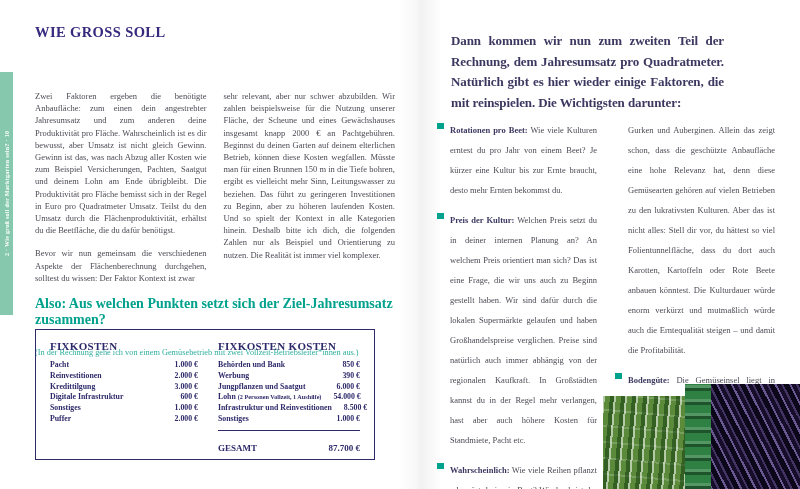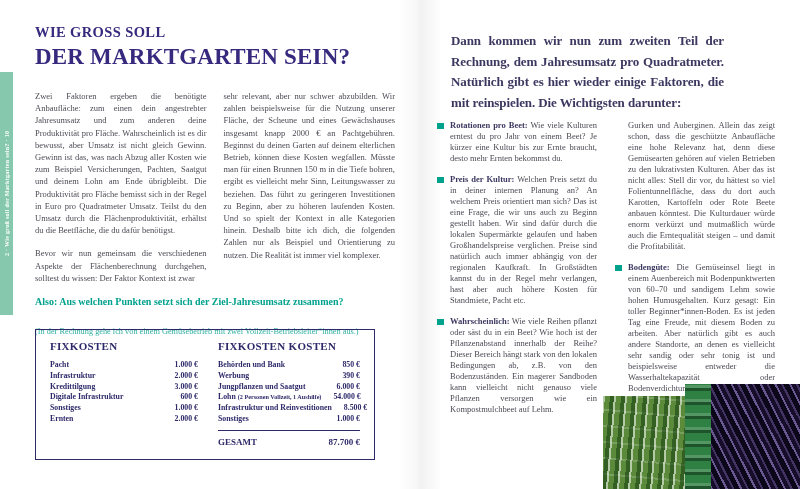--- a/index.html
+++ b/index.html
@@ -15,40 +15,40 @@
 
   
   .title{position:absolute;left:35px;top:24px;color:var(--title_purple,#37297e);}
   .title .t1{font-size:14.5px;font-weight:800;letter-spacing:.4px;}
   .title .t2{font-size:23px;font-weight:800;letter-spacing:.2px;margin-top:3px;}
   .body-cols{position:absolute;left:35px;top:90px;width:360px;display:flex;gap:17px;}
   .body-cols .col{flex:1;min-width:0;}
   .body-cols p{margin:0 0 11px;font-size:8.5px;line-height:12.2px;text-align:justify;color:var(--body_text,#4b4b55);}
 
   .question{position:absolute;left:35px;top:296px;width:380px;}
-  .question .q1{font-size:10px;font-weight:bold;color:var(--teal_accent,#00a18d);}
+  .question .q1{font-size:14px;font-weight:bold;color:var(--teal_accent,#00a18d);}
   .question .q2{font-size:8.3px;color:var(--teal_light,#2fae9e);margin-top:20px;}
 
   .costs-box{position:absolute;left:35px;top:329px;width:340px;height:131px;box-sizing:border-box;
              border:1.5px solid var(--navy,#2e2a6a);padding:8px 14px 0 14px;display:flex;gap:20px;}
   .costs-col{flex:1;min-width:0;}
   .costs-col.fix{flex:0 0 148px;}
   .costs-header{font-size:11px;font-weight:800;color:var(--navy,#2e2a6a);letter-spacing:.3px;margin:2px 0 8px;}
   .cost-row{display:flex;justify-content:space-between;font-size:7.8px;font-weight:bold;
             color:var(--navy,#2e2a6a);line-height:10.8px;white-space:nowrap;gap:12px;}
   .cost-row small{font-size:6.2px;font-weight:bold;}
   .total-row{display:flex;justify-content:space-between;border-top:1.5px solid var(--navy,#2e2a6a);
-             margin-top:5px;padding-top:6px;font-size:9px;font-weight:800;color:var(--navy,#2e2a6a);}
+             margin-top:5px;padding-top:12px;font-size:9px;font-weight:800;color:var(--navy,#2e2a6a);}
 
   
   .intro{position:absolute;left:451px;top:31px;width:273px;font-size:13px;font-weight:bold;
          color:var(--intro_dark,#3c3860);line-height:20.6px;text-align:justify;letter-spacing:-0.1px;}
   .rcols{position:absolute;left:437px;top:120px;width:338px;display:flex;gap:18px;}
   .rcol{flex:1;min-width:0;}
-  .bullet-item{position:relative;padding-left:13px;margin:0 0 10px;font-size:8.5px;line-height:11px;
+  .bullet-item{position:relative;padding-left:13px;margin:0 0 10px;font-size:8.5px;line-height:20px;
                text-align:justify;color:var(--body_text,#4b4b55);}
   .bullet-item b{color:var(--intro_dark,#3c3860);}
   .sq{position:absolute;left:0;top:2.5px;width:6.5px;height:6.5px;background:var(--teal_accent,#00a18d);}
 
   
   .photo{position:absolute;left:603px;top:384px;width:197px;height:105px;display:flex;align-items:flex-end;overflow:hidden;}
   .photo .leeks{width:82px;height:93px;background-color:#5a8a3a;
      background-image:repeating-linear-gradient(95deg,rgba(255,255,255,.55) 0 2px,rgba(0,0,0,0) 2px 7px,rgba(20,60,15,.55) 7px 11px),
                       repeating-linear-gradient(5deg,rgba(0,0,0,0) 0 14px,rgba(255,255,255,.18) 14px 16px);}
   .photo .crate{width:26px;height:105px;background-color:#2e8043;
@@ -62,21 +62,20 @@
 
 <div class="spread">
   <div class="gutter"></div>
 
   <div class="side-tab">
     <span>2 · Wie groß soll der Marktgarten sein? · 10</span>
   </div>
 
   <div class="title">
     <div class="t1">WIE GROSS SOLL</div>
-    <div class="t2">DER MARKTGARTEN SEIN?</div>
   </div>
 
   <div class="body-cols">
     <div class="col">
       <p>Zwei Faktoren ergeben die benötigte Anbaufläche: zum einen dein angestrebter Jahresumsatz und zum anderen deine Produktivität pro Fläche. Wahrscheinlich ist es dir bewusst, aber Umsatz ist nicht gleich Gewinn. Gewinn ist das, was nach Abzug aller Kosten wie zum Beispiel Versicherungen, Pachten, Saatgut und deinem Lohn am Ende übrigbleibt. Die Produktivität pro Fläche bemisst sich in der Regel in Euro pro Quadratmeter Umsatz. Teilst du den Umsatz durch die Flächenproduktivität, erhältst du die Beetfläche, die du dafür benötigst.</p>
       <p>Bevor wir nun gemeinsam die verschiedenen Aspekte der Flächenberechnung durchgehen, solltest du wissen: Der Faktor Kontext ist zwar</p>
     </div>
     <div class="col">
       <p>sehr relevant, aber nur schwer abzubilden. Wir zahlen beispielsweise für die Nutzung unserer Fläche, der Scheune und eines Gewächshauses insgesamt knapp 2000 € an Pachtgebühren. Beginnst du deinen Garten auf deinem elterlichen Betrieb, können diese Kosten wegfallen. Müsste man für einen Brunnen 150 m in die Tiefe bohren, ergibt es vielleicht mehr Sinn, Leitungswasser zu beziehen. Das führt zu geringeren Investitionen zu Beginn, aber zu höheren laufenden Kosten. Und so spielt der Kontext in alle Kategorien hinein. Deshalb bitte ich dich, die folgenden Zahlen nur als Beispiel und Orientierung zu nutzen. Die Realität ist immer viel komplexer.</p>
     </div>
@@ -88,37 +87,37 @@
   </div>
 
   <div class="costs-box">
     <div class="costs-col fix">
       <div class="costs-header">FIXKOSTEN</div>
       <div class="cost-row">
           <span>Pacht</span>
           <span>1.000 €</span>
         </div>
       <div class="cost-row">
-          <span>Infrastruktur</span>
+          <span>Reinvestitionen</span>
           <span>2.000 €</span>
         </div>
       <div class="cost-row">
           <span>Kredittilgung</span>
           <span>3.000 €</span>
         </div>
       <div class="cost-row">
           <span>Digitale Infrastruktur</span>
           <span>600 €</span>
         </div>
       <div class="cost-row">
           <span>Sonstiges</span>
           <span>1.000 €</span>
         </div>
       <div class="cost-row">
-          <span>Ernten</span>
+          <span>Puffer</span>
           <span>2.000 €</span>
         </div>
     </div>
     <div class="costs-col">
       <div class="costs-header">FIXKOSTEN KOSTEN</div>
       <div class="cost-row">
           <span>Behörden und Bank</span>
           <span>850 €</span>
         </div>
       <div class="cost-row">

